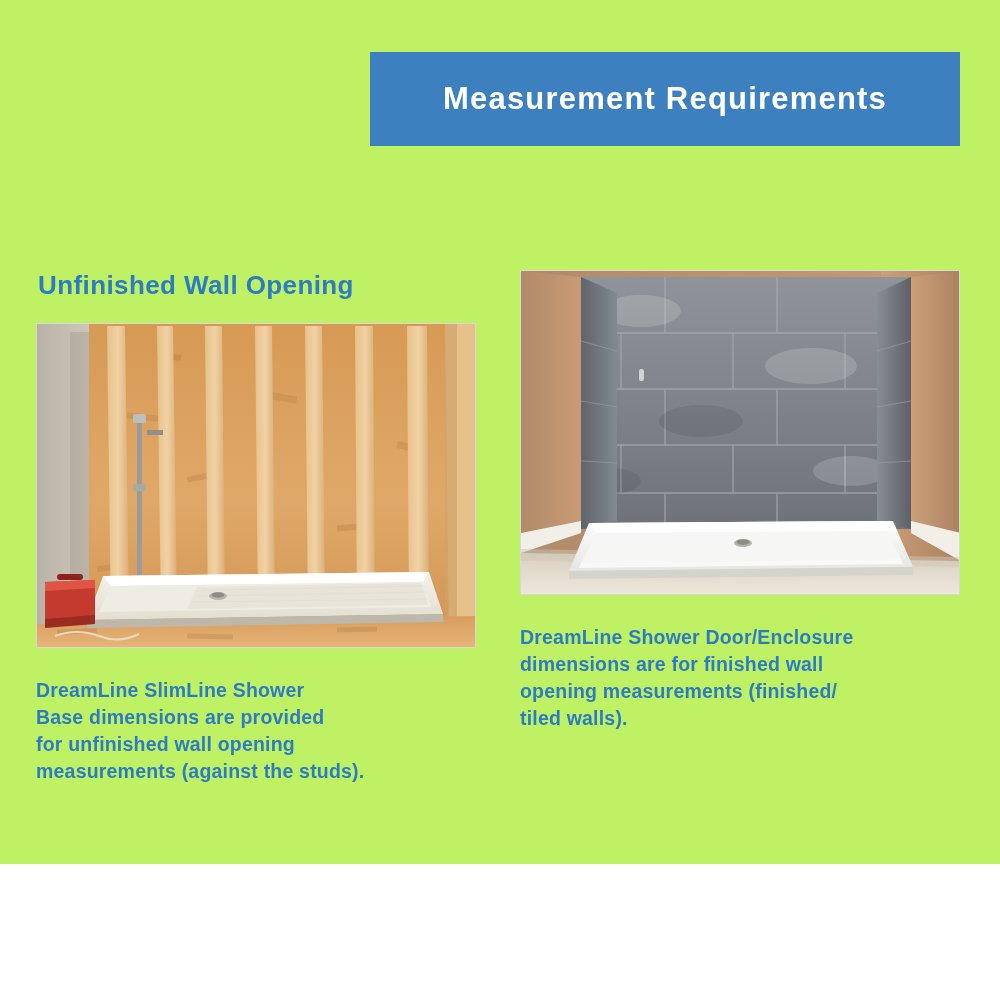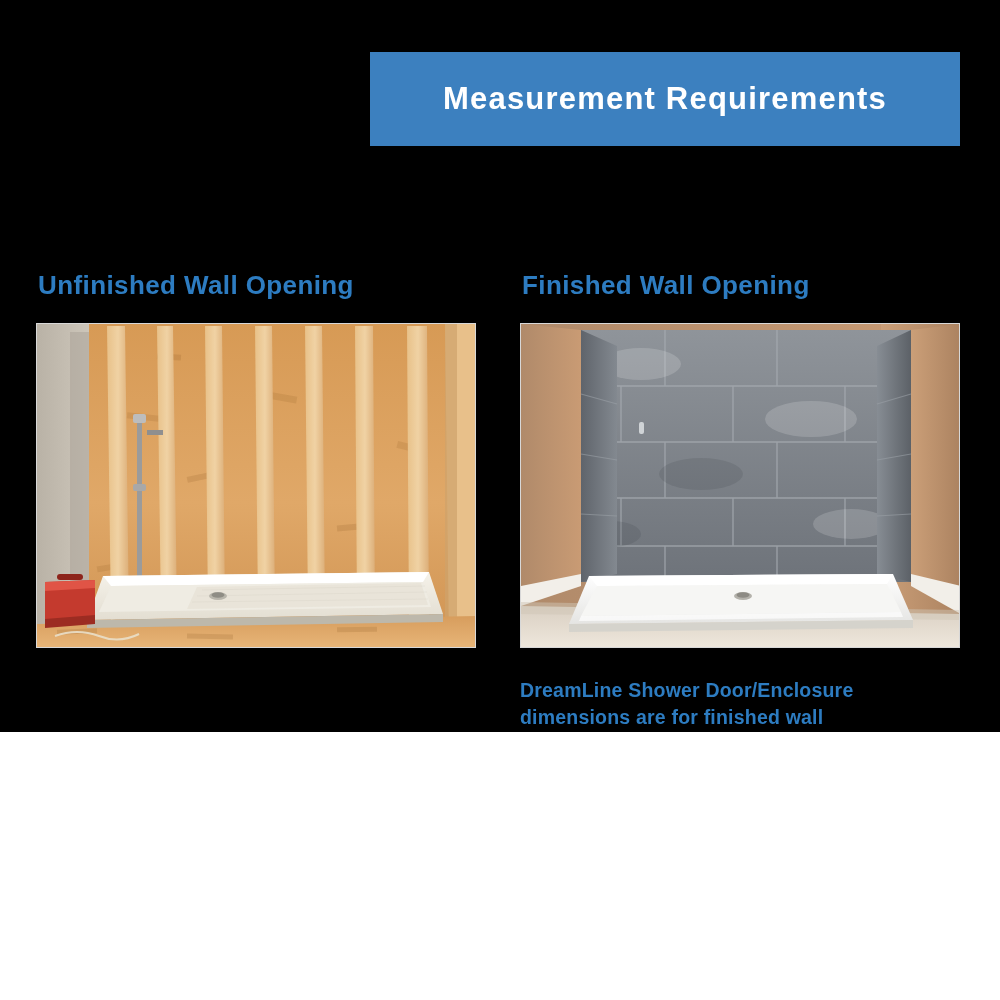--- a/index.html
+++ b/index.html
@@ -4,22 +4,22 @@
 <style>
   * { box-sizing: border-box; }
   html, body {
     margin: 0; padding: 0;
     width: 1000px; height: 1000px;
     background: #ffffff;
     font-family: "Liberation Sans", sans-serif;
   }
   #page {
     position: relative;
-    width: 1000px; height: 732px;
-    background: #000000;
+    width: 1000px; height: 864px;
+    background: #bef264;
     overflow: hidden;
   }
 
   
   .banner {
     position: absolute;
     left: 370px; top: 52px;
     width: 590px; height: 94px;
     background: #3c80bf;
     display: flex;
@@ -172,24 +172,27 @@
 
         <polygon points="8,258 58,256 58,295 8,300" fill="#c43a2e"></polygon>
         <polygon points="8,258 58,256 58,264 8,267" fill="#e05446"></polygon>
         <rect x="20" y="250" width="26" height="6" rx="3" fill="#8d241b"></rect>
         <polygon points="8,295 58,291 58,300 8,304" fill="#9c2c22"></polygon>
 
         <path d="M18 312 q22 -8 44 0 q20 8 40 -2" stroke="#e9dfc9" stroke-width="2" fill="none" opacity="0.9"></path>
       </svg>
     </div>
 
+    <div class="caption">DreamLine SlimLine Shower
+Base dimensions are provided
+for unfinished wall opening
+measurements (against the studs).</div>
   </div>
 
   <div class="col col-right">
-    <div class="col-title">Finished Wall Opening</div>
 
     <div class="photo">
       <svg width="440" height="325" viewBox="0 0 440 325">
         <defs>
           <linearGradient id="tang" x1="0" y1="0" x2="1" y2="0">
             <stop offset="0%" stop-color="#b08a6a"></stop>
             <stop offset="100%" stop-color="#c99b74"></stop>
           </linearGradient>
           <linearGradient id="tang2" x1="0" y1="0" x2="1" y2="0">
             <stop offset="0%" stop-color="#cb9f78"></stop>

